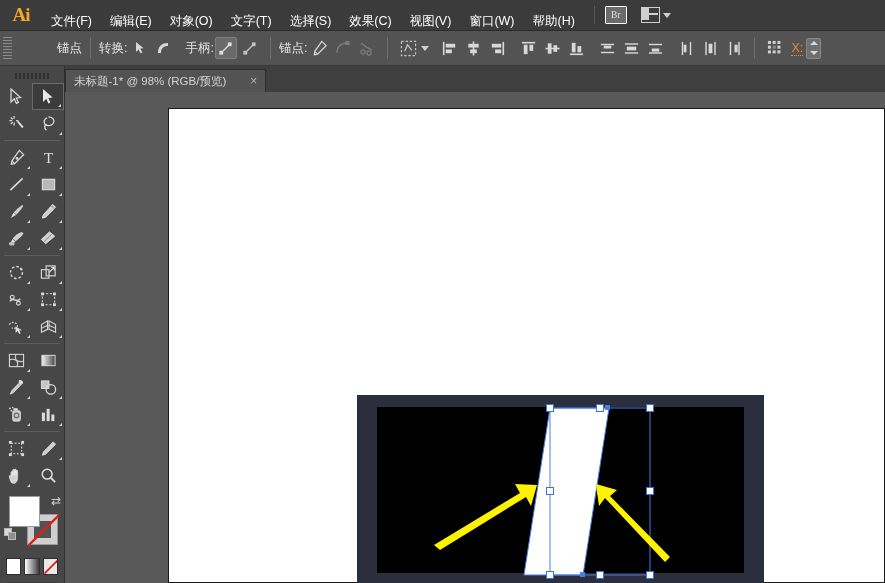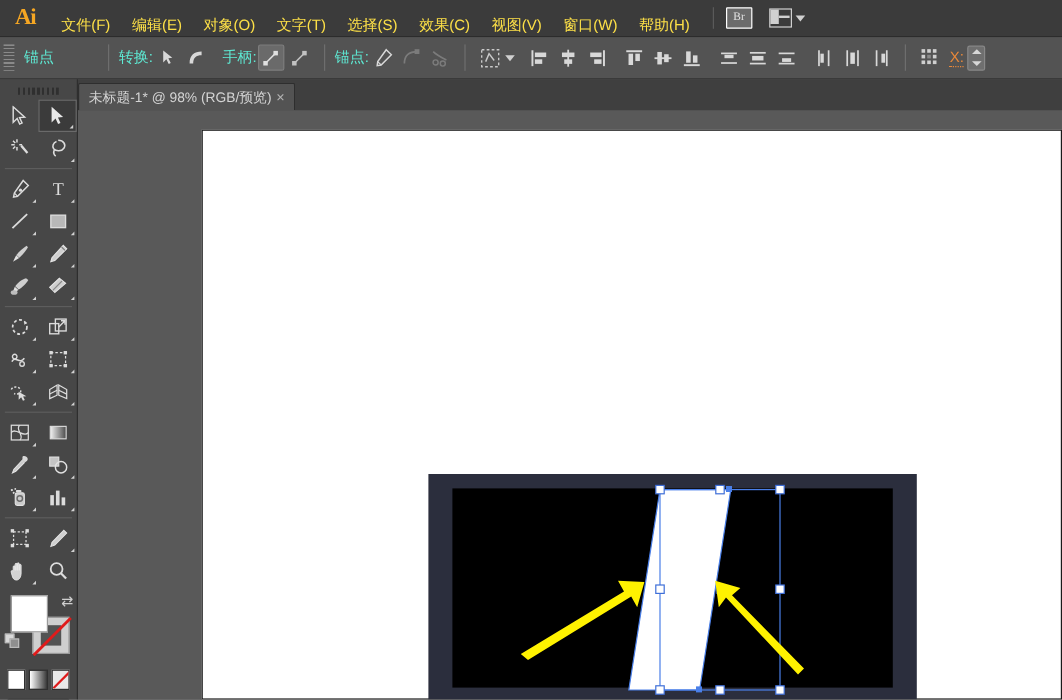--- a/index.html
+++ b/index.html
@@ -2,37 +2,37 @@
 <html><head>
 <meta charset="utf-8">
 <style>
   * { box-sizing: border-box; margin: 0; padding: 0; }
   html, body {
     width: 885px; height: 583px;
     overflow: hidden;
     font-family: "Liberation Sans", sans-serif;
     background: #535353;
   }
-  #app { position: relative; width: 885px; height: 437px; }
+  #app { position: relative; width: 885px; height: 437px; text-align: right; }
 
   
   .menubar {
     position: absolute; left: 0; top: 0; width: 885px; height: 31px;
     background: #3b3b3b;
     display: flex; align-items: center;
     border-bottom: 1px solid #2c2c2c;
   }
   .ai-logo {
     width: 42px; height: 31px;
     display: flex; align-items: center; justify-content: center;
     color: #f5a623; font-weight: bold; font-size: 19px;
     font-family: "Liberation Serif", serif; letter-spacing: -1px;
   }
   .menu-item {
-    color: #fde047; font-size: 12.5px;
+    color: #ffffff; font-size: 12.5px;
     padding: 6px 9px; height: 31px; line-height: 31px;
     white-space: nowrap; cursor: default;
   }
   .menu-sep-v {
     width: 1px; height: 18px; background: #5a5a5a; margin: 0 10px;
   }
   .br-btn {
     width: 22px; height: 18px; border: 1px solid #ffffff;
     background: #6b6b6b; color: #e2e2e2; font-size: 9.5px;
     display: flex; align-items: center; justify-content: center;
@@ -58,21 +58,21 @@
   
   .controlbar {
     position: absolute; left: 0; top: 31px; width: 885px; height: 35px;
     background: #535353; display: flex; align-items: center;
     border-bottom: 1px solid #3a3a3a;
   }
   .grip {
     width: 9px; height: 22px; margin: 0 4px 0 3px;
     background: repeating-linear-gradient(to bottom,#8a8a8a 0 1px,transparent 1px 3px);
   }
-  .cb-label { color: #5eead4; font-size: 12.5px; white-space: nowrap; }
+  .cb-label { color: #e5e5e5; font-size: 12.5px; white-space: nowrap; }
   .cb-label.orange { color: #e8883a; }
   .cb-sep {
     width: 1px; height: 22px; background: #6e6e6e; margin: 0 8px;
   }
   .icobtn {
     width: 22px; height: 22px; display: flex; align-items: center;
     justify-content: center; margin: 0 1px; border-radius: 2px;
   }
   .icobtn.active { background: #6a6a6a; border: 1px solid #7d7d7d; }
   .icobtn.dim { opacity: .42; }
@@ -90,21 +90,21 @@
     position: absolute; left: 0; top: 66px; width: 885px; height: 26px;
     background: #3f3f3f; display: flex; align-items: flex-end;
   }
   .tab-collapse {
     width: 65px; height: 26px; background: #3b3b3b;
     display: flex; align-items: center; padding-left: 6px;
   }
   .doctab {
     height: 23px; background: #535353; border: 1px solid #2e2e2e;
     border-bottom: none; display: flex; align-items: center;
-    padding: 0 8px; gap: 4px; border-radius: 2px 2px 0 0;
+    padding: 0 8px; gap: 24px; border-radius: 2px 2px 0 0;
   }
   .doctab-title { color: #d4d4d4; font-size: 11.5px; white-space: nowrap; }
   .doctab-x { color: #b4b4b4; font-size: 12px; line-height: 1; }
 
   
   .toolpanel {
     position: absolute; left: 0; top: 66px; width: 65px; height: 517px;
     background: #474747; border-right: 1px solid #2e2e2e;
   }
   .tp-head {

